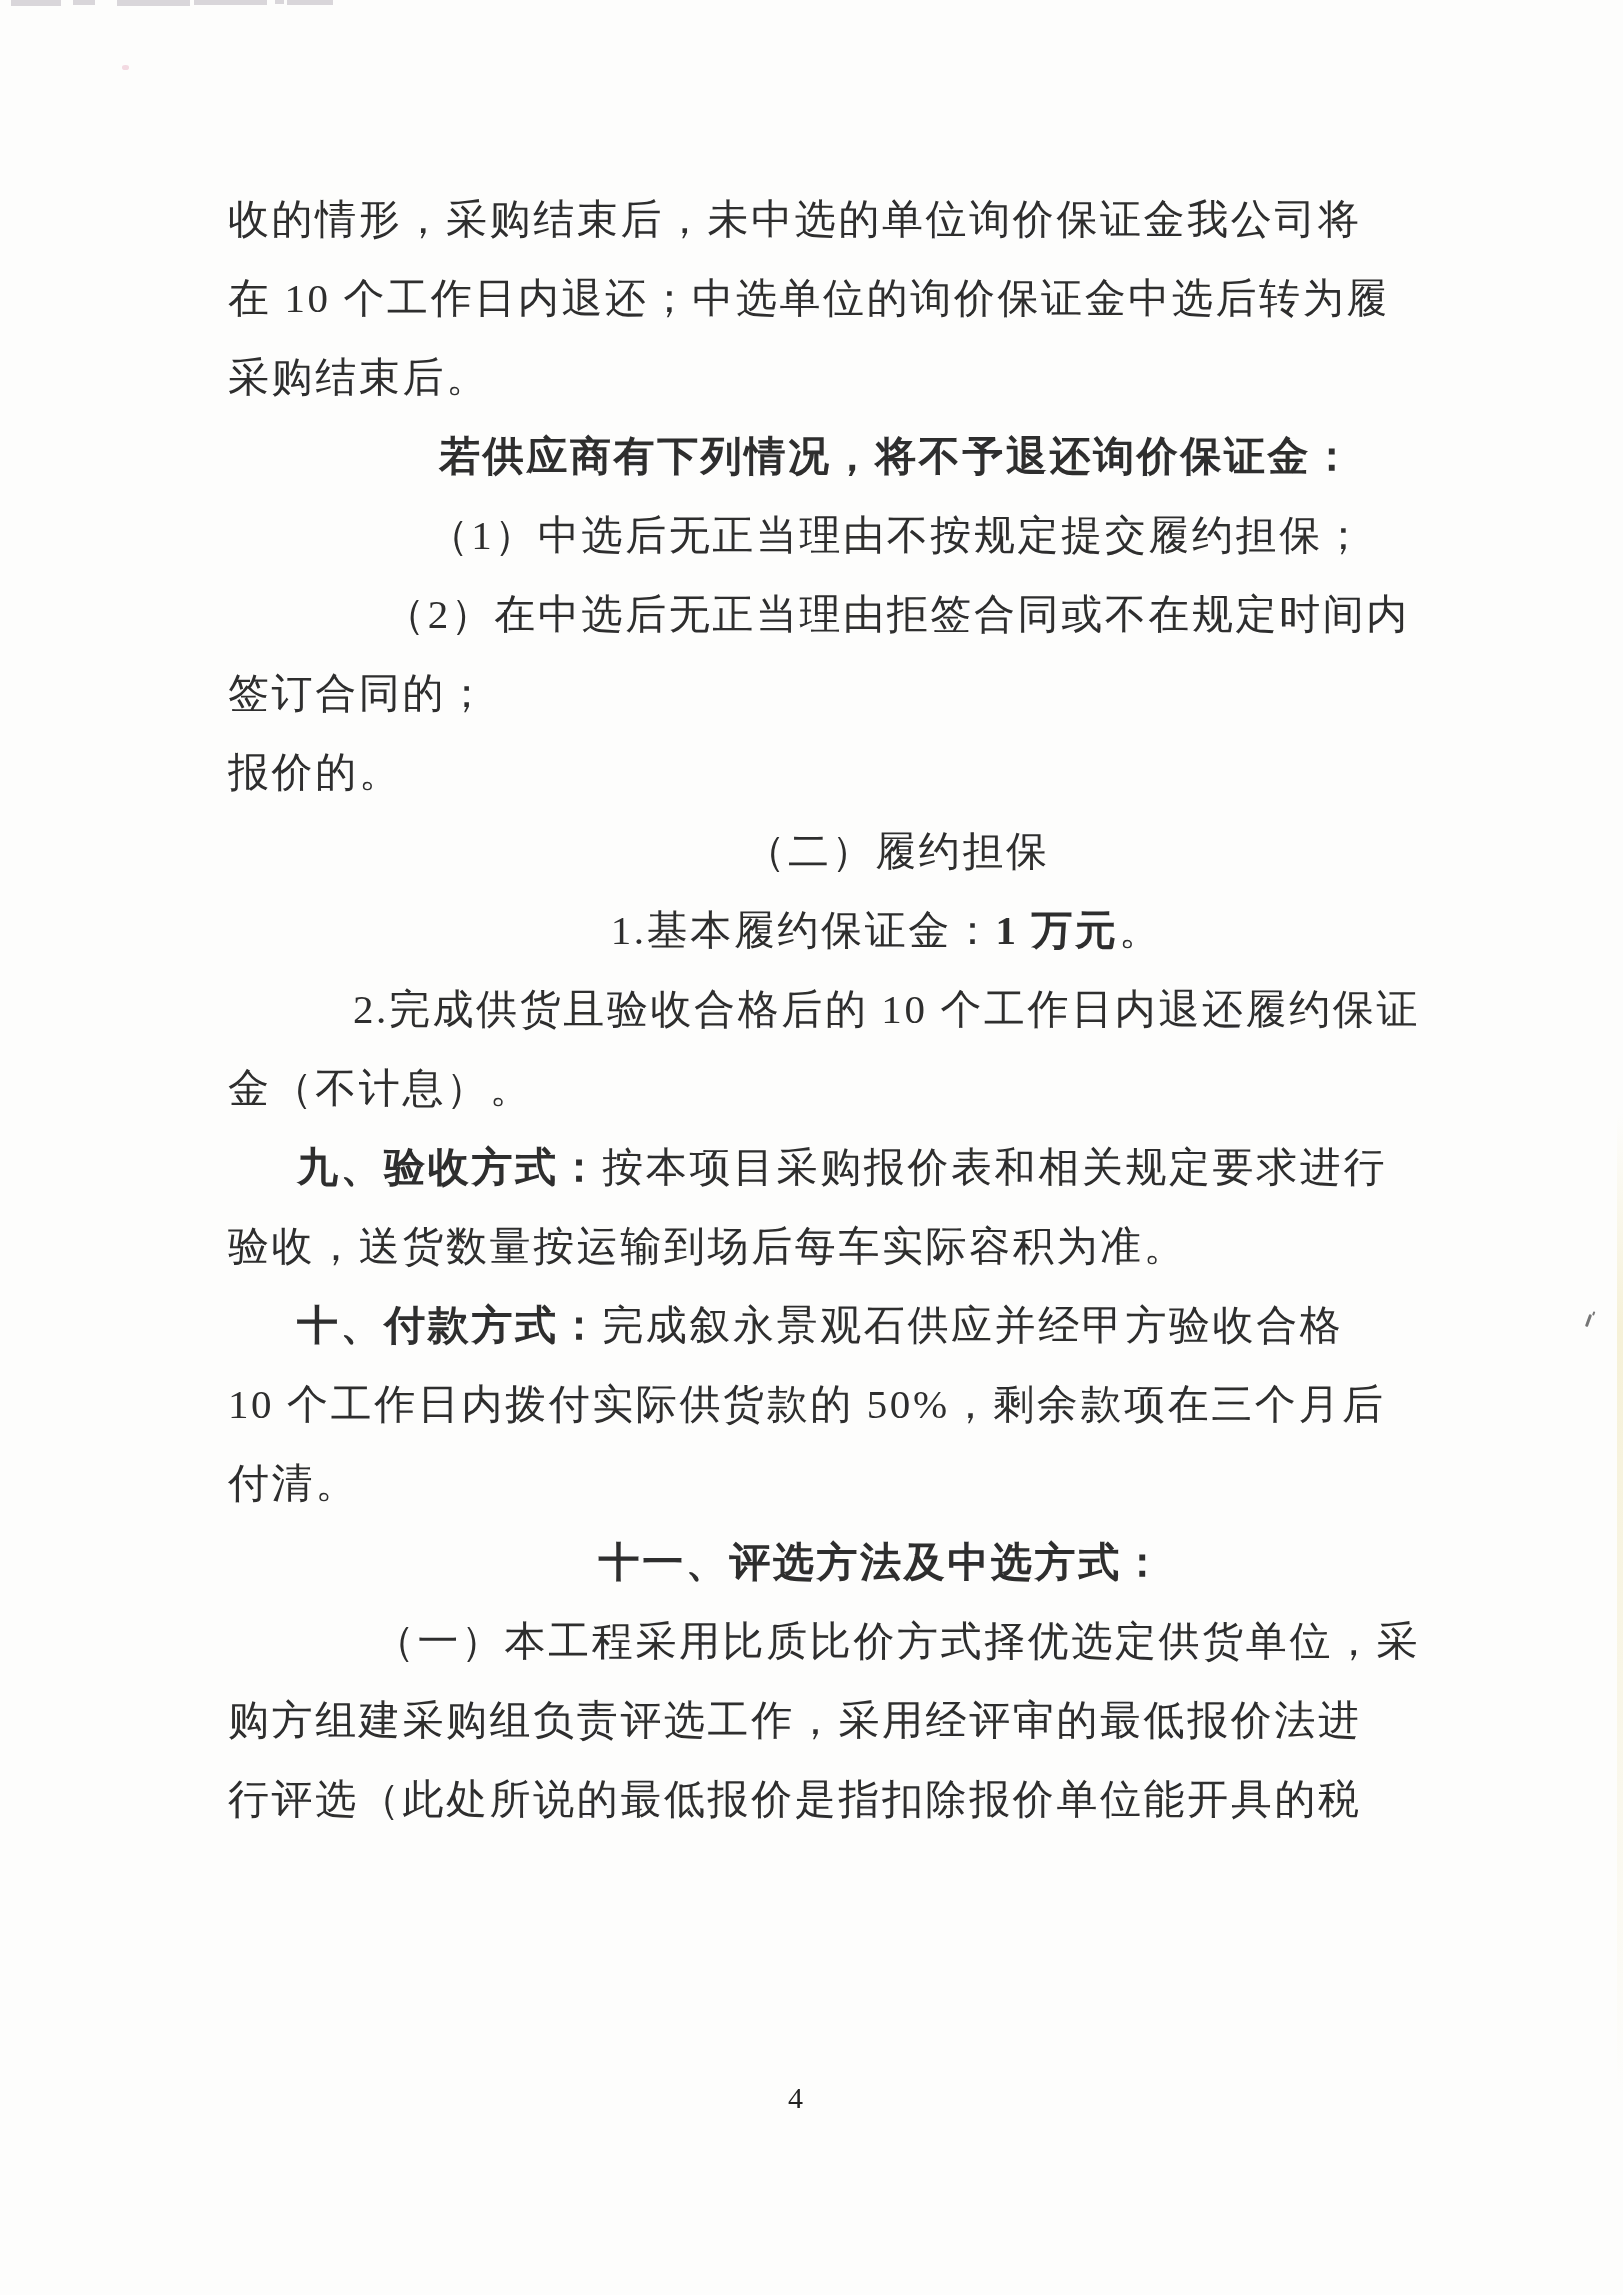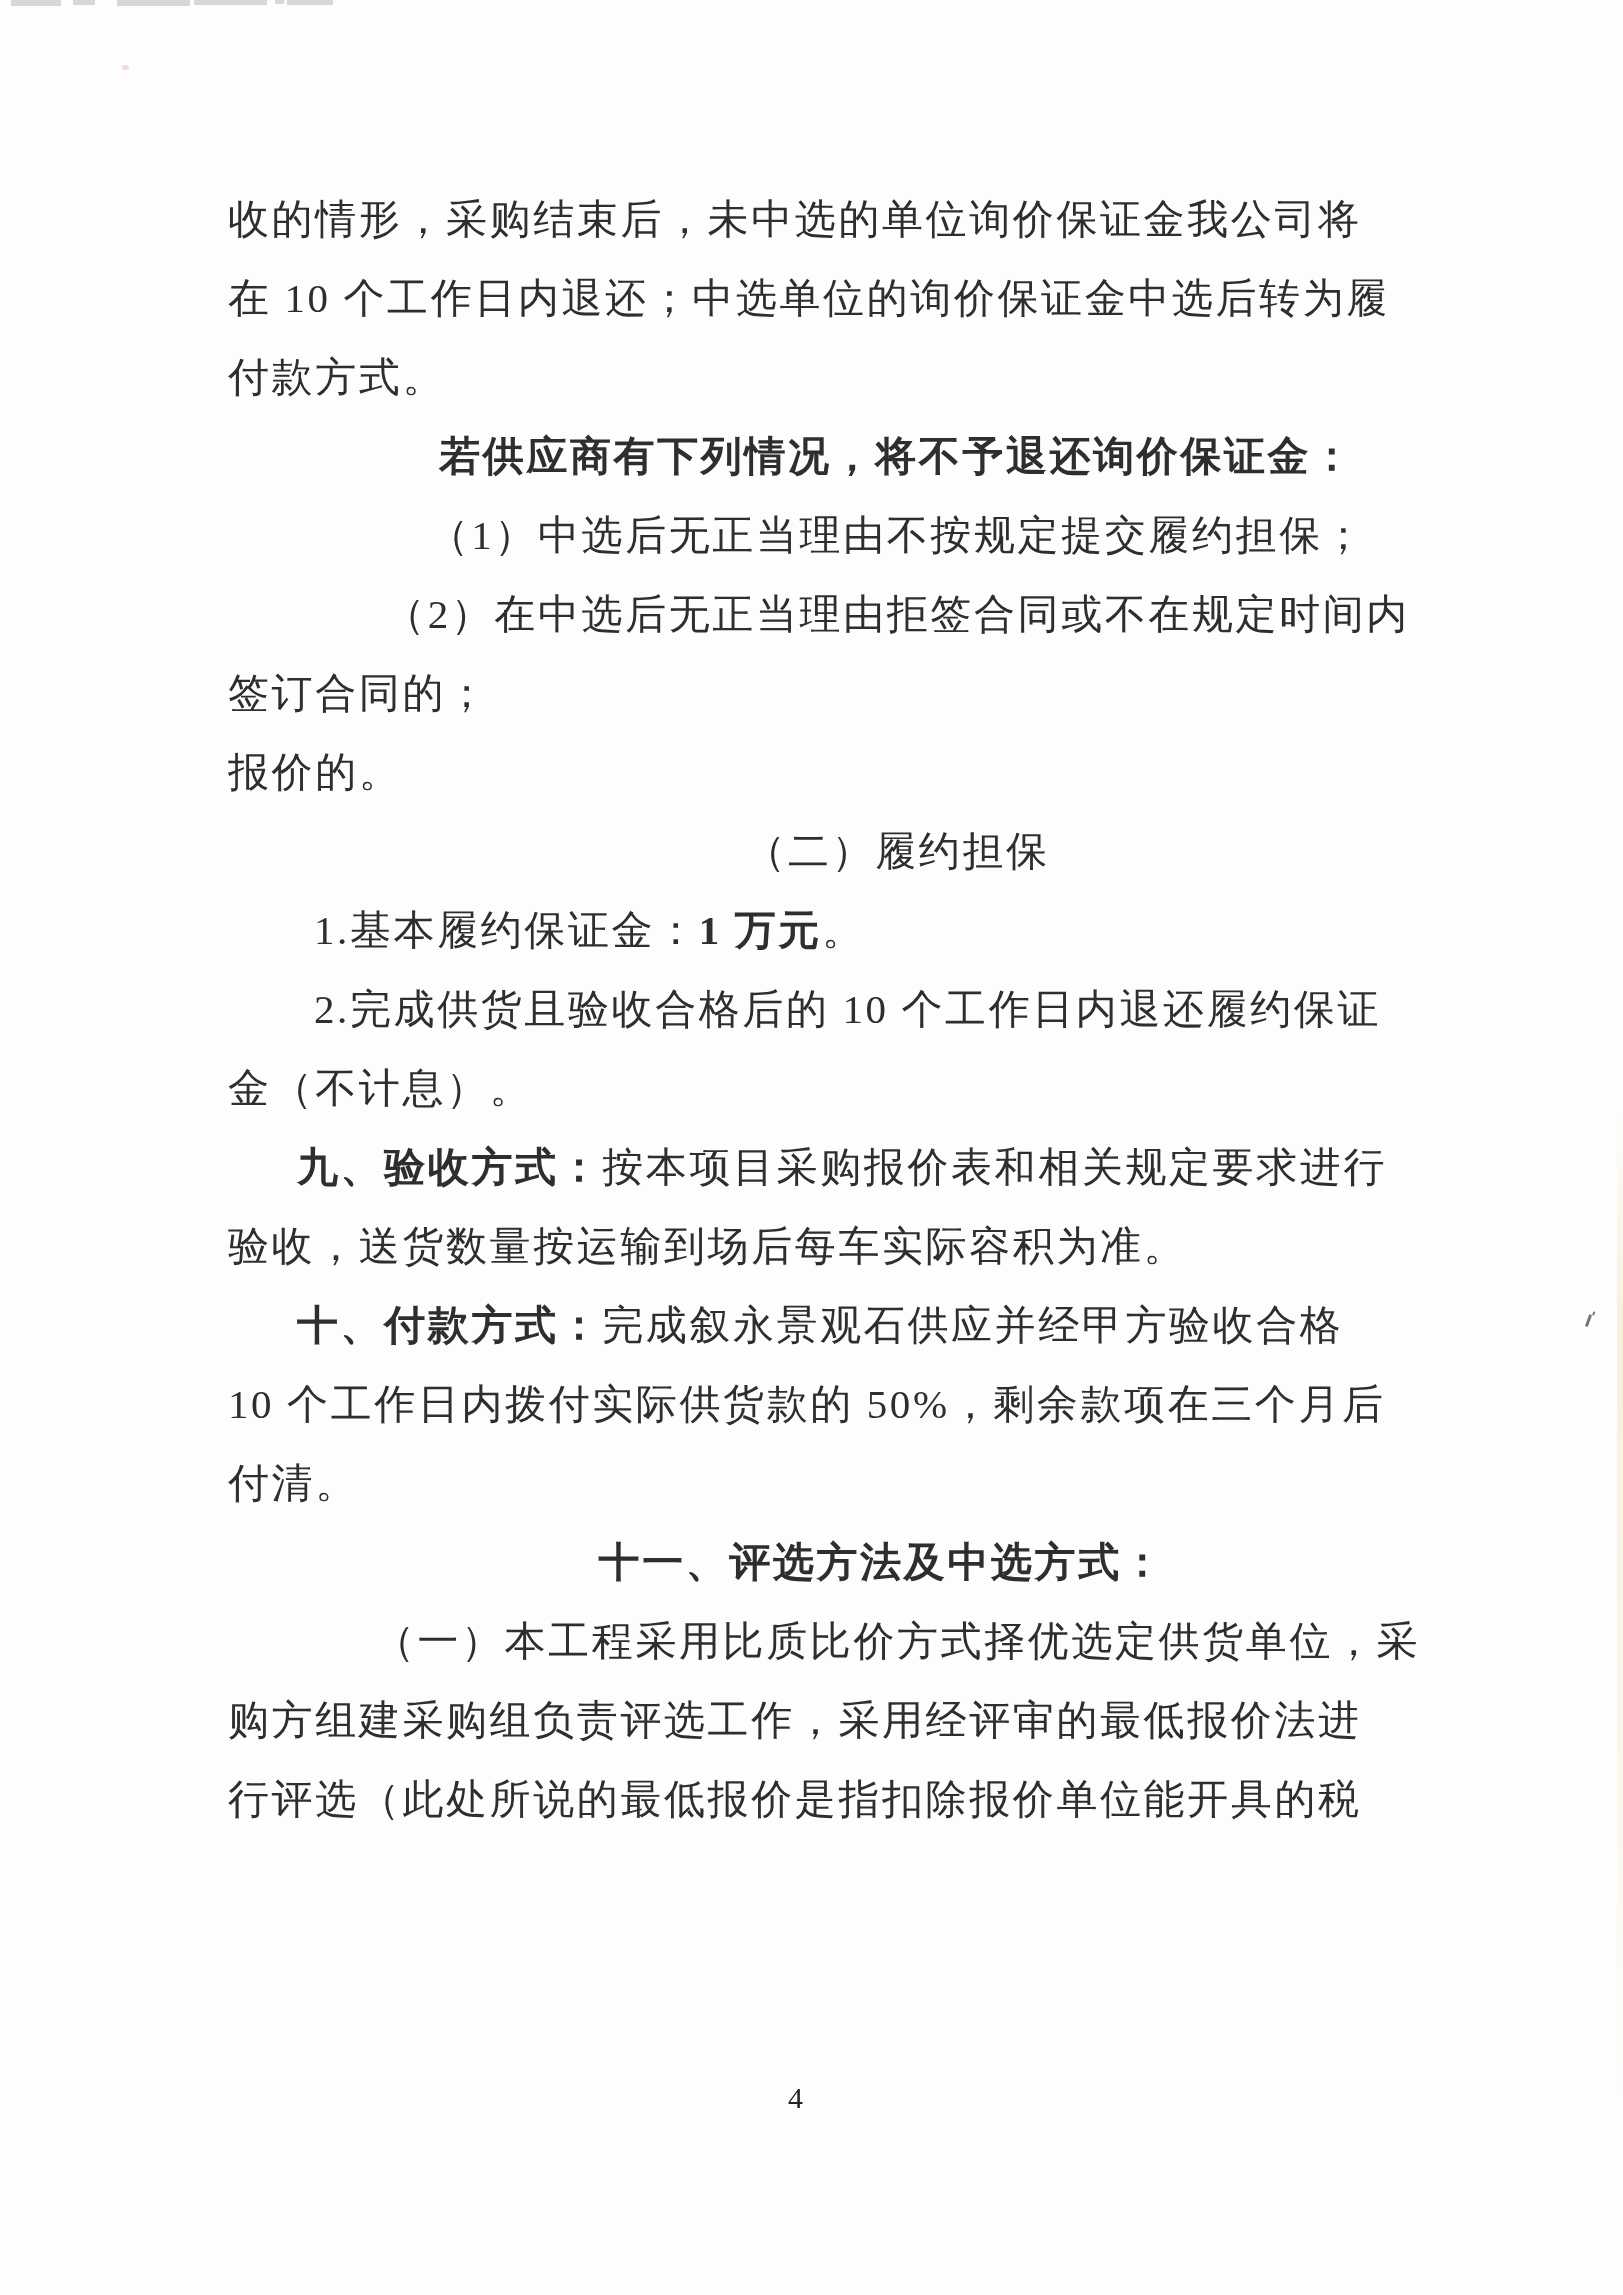--- a/index.html
+++ b/index.html
@@ -27,21 +27,21 @@
   .ln {
     height: 79px;
     line-height: 79px;
     font-size: 41px;
     letter-spacing: 2.6px;
     white-space: nowrap;
     font-weight: 400;
   }
   .ln .b { font-weight: 700; }
   .i-cn  { padding-left: 107px; text-align: center; }  
-  .i-dg  { padding-left: 86px; }  
+  .i-dg  { padding-left: 86px; text-align: center; }  
   .i-num { padding-left: 69px; }  
   .i-num2{ padding-left: 77px; text-align: center; }  
 
   
   .strip { position: absolute; top: 0; background: #d9d6da; }
   .strip.s1 { left: 10.5px;  width: 50px;  height: 5.9px; }
   .strip.s2 { left: 73px; width: 22px;  height: 4.6px; }
   .strip.s3 { left: 117px; width: 73px; height: 5.9px; }
   .strip.s4 { left: 194px; width: 73px; height: 5.2px; }
   .strip.s5 { left: 275px; width: 8.5px;  height: 3.9px; }
@@ -95,21 +95,21 @@
   <div class="strip s4"></div>
   <div class="strip s5"></div>
   <div class="strip s6"></div>
   <div class="speck-pink"></div>
   <div class="speck-mark"></div>
   <div class="edge-tint"></div>
 
   <div class="doc">
     <div class="ln"><span>收的情形，采购结束后，未中选的单位询价保证金我公司将</span></div>
     <div class="ln"><span>在 10 个工作日内退还；中选单位的询价保证金中选后转为履</span></div>
-    <div class="ln"><span>付款方式。</span></div>
+    <div class="ln"><span>采购结束后。</span></div>
     <div class="ln i-cn"><span class="b">若供应商有下列情况，将不予退还询价保证金：</span></div>
     <div class="ln i-cn"><span>（1）中选后无正当理由不按规定提交履约担保；</span></div>
     <div class="ln i-cn"><span>（2）在中选后无正当理由拒签合同或不在规定时间内</span></div>
     <div class="ln"><span>签订合同的；</span></div>
     <div class="ln"><span>报价的。</span></div>
     <div class="ln i-cn"><span>（二）履约担保</span></div>
     <div class="ln i-dg"><span>1.基本履约保证金：</span><span class="b">1 万元</span><span>。</span></div>
     <div class="ln i-dg"><span>2.完成供货且验收合格后的 10 个工作日内退还履约保证</span></div>
     <div class="ln"><span>金（不计息）。</span></div>
     <div class="ln i-num"><span class="b">九、验收方式：</span><span>按本项目采购报价表和相关规定要求进行</span></div>

